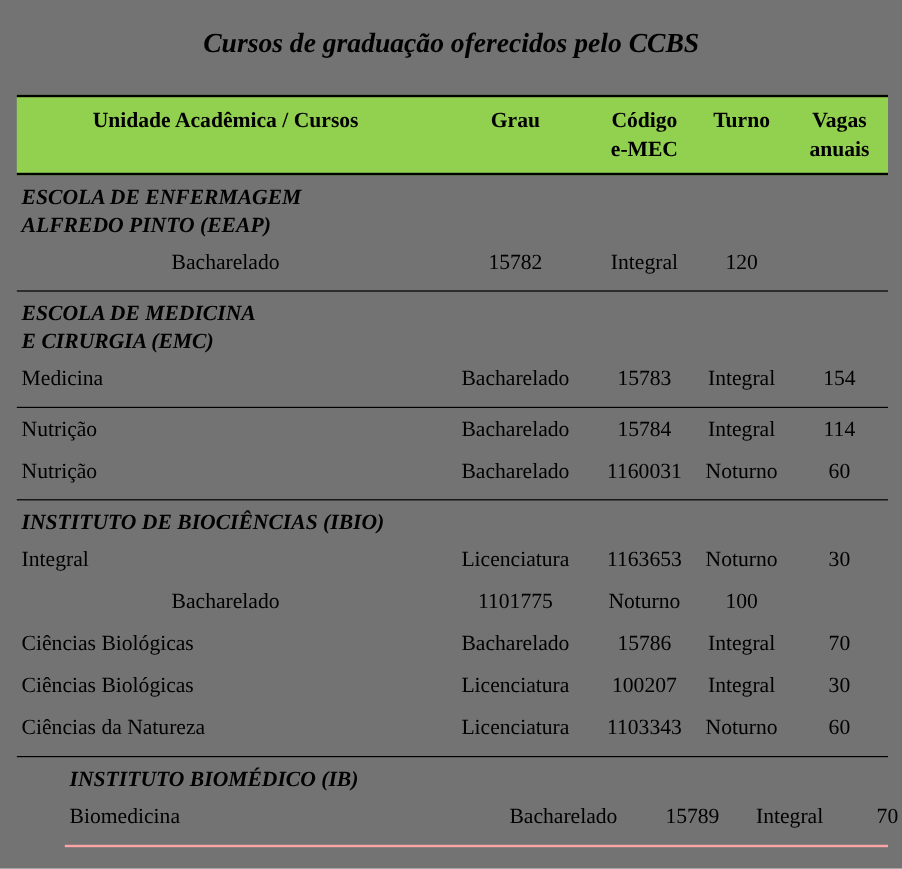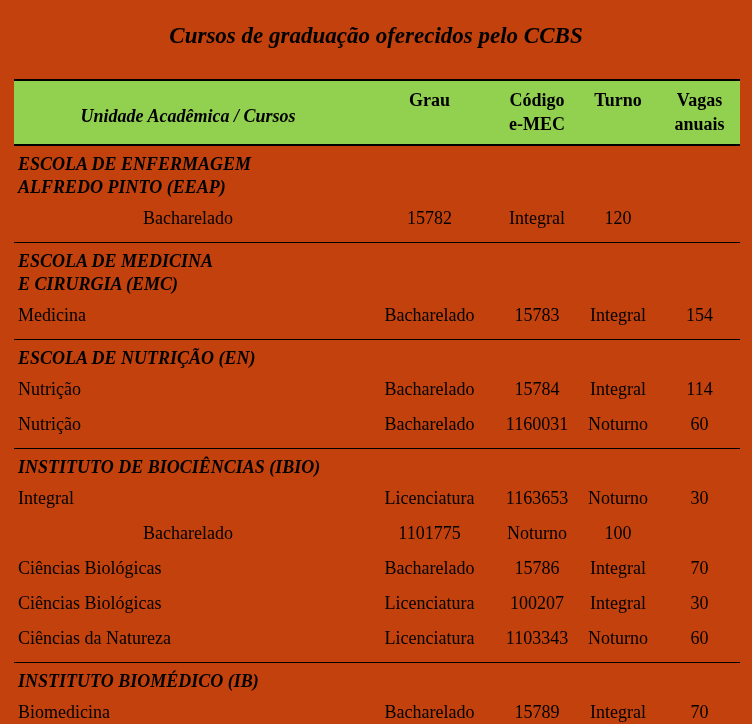--- a/index.html
+++ b/index.html
@@ -4,21 +4,21 @@
 <style>
   html, body {
     margin: 0;
     padding: 0;
     background: #ffffff;
   }
   .page {
     position: relative;
     width: 752px;
     height: 724px;
-    background: #c2410c;
+    background: #737373;
     font-family: "Liberation Serif", "DejaVu Serif", serif;
     color: #000000;
     overflow: hidden;
   }
   .title {
     margin: 22px 0 0 0;
     text-align: center;
     font-size: 23px;
     font-weight: bold;
     font-style: italic;
@@ -42,29 +42,28 @@
   .cell {
     font-size: 18px;
     line-height: 24px;
   }
   .head {
     font-weight: bold;
     text-align: center;
     white-space: pre-line;
   }
   .head-first {
-    font-style: italic;
-    margin-top: 16px;
   }
   .section {
     border-bottom: 1.5px solid #000000;
     padding-bottom: 6px;
   }
   .section-last {
-    border-bottom: 4px solid #fca5a5;
+    border-bottom: 2px solid #fca5a5;
+    margin-left: 40px;
   }
   .section-header {
     font-size: 18px;
     font-weight: bold;
     font-style: italic;
     line-height: 23px;
     padding: 7px 0 2px 4px;
     white-space: pre-line;
   }
   .course {
@@ -118,21 +117,20 @@
       <div class="row course">
         <div class="cell c-left">Medicina</div>
         <div class="cell c-center">Bacharelado</div>
         <div class="cell c-center">15783</div>
         <div class="cell c-center">Integral</div>
         <div class="cell c-center">154</div>
       </div>
     </div>
 
     <div class="section">
-      <div class="section-header">ESCOLA DE NUTRIÇÃO (EN)</div>
       <div class="row course">
         <div class="cell c-left">Nutrição</div>
         <div class="cell c-center">Bacharelado</div>
         <div class="cell c-center">15784</div>
         <div class="cell c-center">Integral</div>
         <div class="cell c-center">114</div>
       </div>
       <div class="row course">
         <div class="cell c-left">Nutrição</div>
         <div class="cell c-center">Bacharelado</div>

